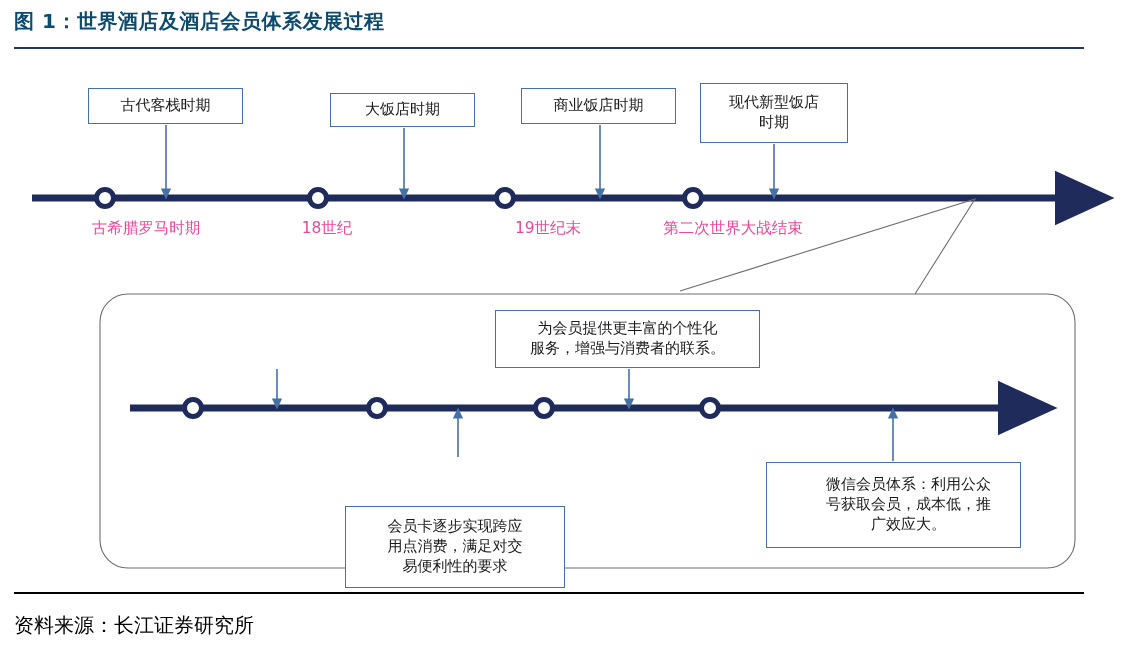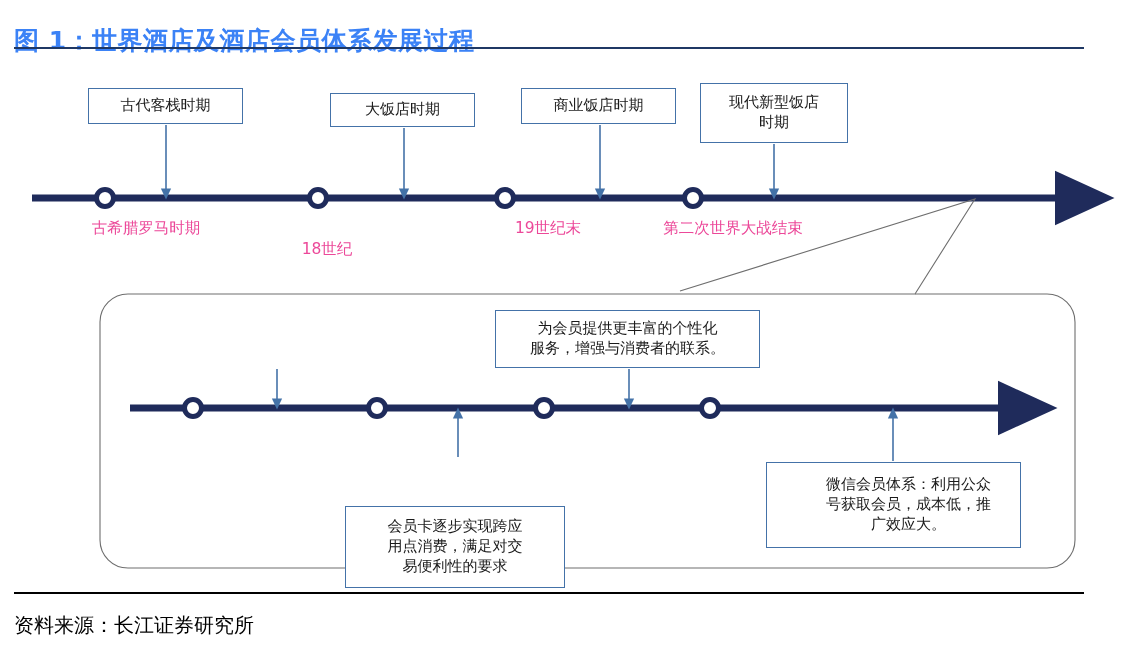--- a/index.html
+++ b/index.html
@@ -16,24 +16,24 @@
     width: 1142px;
     height: 646px;
     background: #ffffff;
     overflow: hidden;
   }
 
   
   .fig-title {
     position: absolute;
     left: 14px;
-    top: 24px;
-    font-size: 25px;
+    top: 8px;
+    font-size: 20px;
     font-weight: bold;
-    color: #3b82f6;
+    color: #0c4a6e;
     letter-spacing: 0.5px;
     white-space: nowrap;
   }
   .title-rule {
     position: absolute;
     left: 14px;
     top: 47px;
     width: 1070px;
     height: 0;
     border-top: 2px solid #1F3864;
@@ -153,21 +153,21 @@
     </g>
   </svg>
 
   <div class="lbox" style="left:88px;  top:88px;  width:155px; height:36px;">古代客栈时期</div>
   <div class="lbox" style="left:330px; top:93px;  width:145px; height:34px;">大饭店时期</div>
   <div class="lbox" style="left:521px; top:88px;  width:155px; height:36px;">商业饭店时期</div>
   <div class="lbox" style="left:700px; top:83px;  width:148px; height:60px;">现代新型饭店
 时期</div>
 
   <div class="tick-label" style="left:146px; top:218px;">古希腊罗马时期</div>
-  <div class="tick-label" style="left:327px; top:218px;margin-top:21px;">18世纪</div>
+  <div class="tick-label" style="left:327px; top:218px;">18世纪</div>
   <div class="tick-label" style="left:518px; top:218px;margin-left:30px;">19世纪末</div>
   <div class="tick-label" style="left:733px; top:218px;">第二次世界大战结束</div>
 
   <div class="lbox" style="left:495px; top:310px; width:265px; height:58px;">为会员提供更丰富的个性化
 服务，增强与消费者的联系。</div>
 
   <div class="lbox" style="left:345px; top:458px; width:220px; height:82px;margin-top:48px;">会员卡逐步实现跨应
 用点消费，满足对交
 易便利性的要求</div>
   <div class="lbox" style="left:766px; top:462px; width:255px; height:86px;padding-left:36px;">微信会员体系：利用公众

